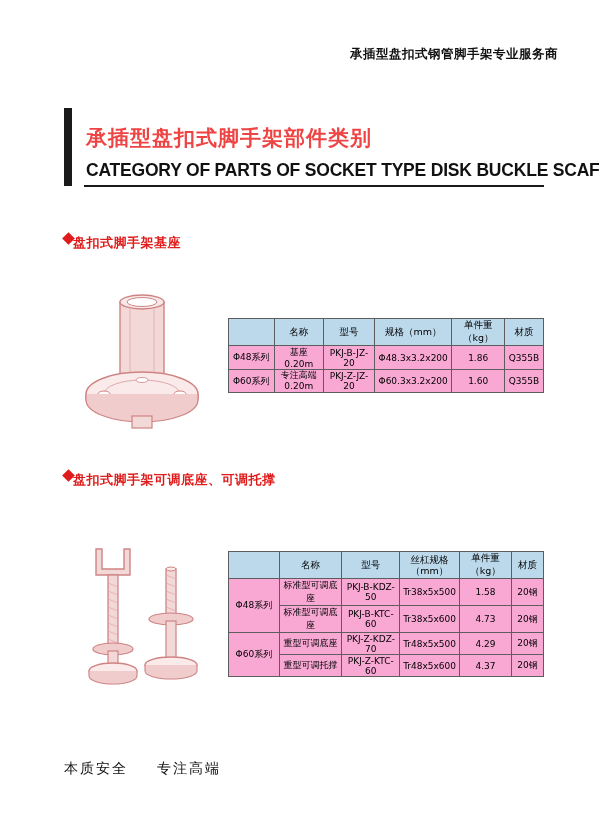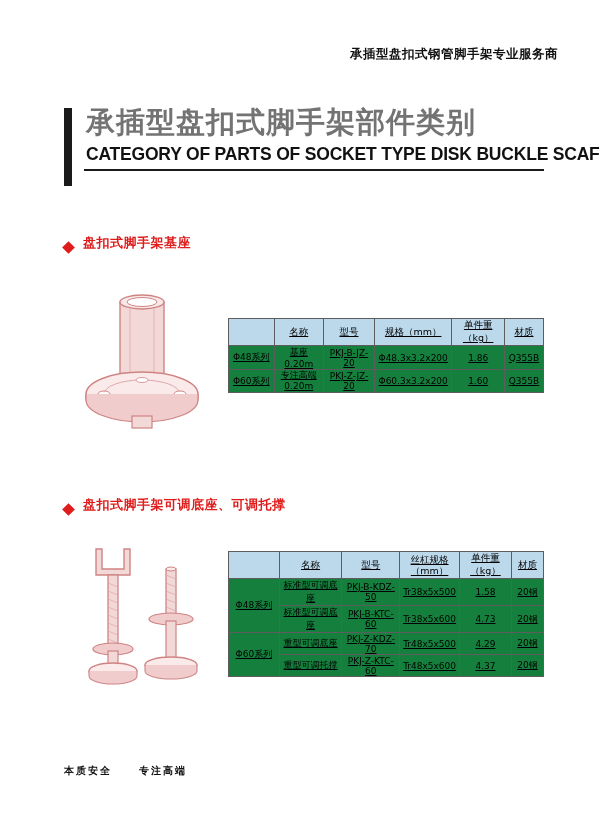--- a/index.html
+++ b/index.html
@@ -42,26 +42,27 @@
   .title-bar {
     position: absolute;
     left: 0;
     top: 4px;
     width: 8px;
     height: 78px;
     background: #1a1a1a;
   }
   .title-cn {
     margin-left: 22px;
-    font-size: 29px;
+    font-size: 21px;
     font-weight: bold;
-    color: #737373;
+    color: #ef4444;
     letter-spacing: 1px;
     line-height: 36px;
     font-family: "DejaVu Sans", sans-serif;
+    margin-top: 16px;
   }
   .title-en {
     margin-left: 22px;
     margin-top: 4px;
     font-size: 17.5px;
     font-weight: bold;
     color: #111;
     letter-spacing: -0.2px;
     white-space: nowrap;
     font-family: "Liberation Sans", sans-serif;
@@ -71,61 +72,60 @@
     margin-top: 4px;
     width: 460px;
     height: 2px;
     background: #1a1a1a;
   }
 
   
   .section-head {
     position: absolute;
     display: flex;
-    align-items: flex-end;
-    gap: 10px;
+    align-items: flex-start;
+    gap: 0;
   }
   .diamond {
     width: 9px;
     height: 9px;
     background: #e01b1b;
     transform: rotate(45deg);
     display: inline-block;
   }
   .section-title {
     font-size: 13px;
     font-weight: bold;
     color: #e01b1b;
     letter-spacing: 0.5px;
     font-family: "DejaVu Sans", sans-serif;
   }
   #sec1 { top: 234px; left: 64px; }
-  #sec2 { top: 496px; left: 64px; }
+  #sec2 { top: 471px; left: 64px; }
 
   
   table {
     border-collapse: collapse;
     font-family: "DejaVu Sans", sans-serif;
     font-size: 9px;
     color: #000;
-    text-decoration: underline;
   }
   table td, table th {
     border: 1px solid #5d5d5d;
     text-align: center;
     vertical-align: middle;
     padding: 0 3px;
     font-weight: normal;
   }
   thead td {
     background: #bcd9ec;
     height: 22px;
     font-size: 9.5px;
   }
-  tbody td { height: 22px; background: #15803d; }
+  tbody td { height: 22px; background: #f9a8d4; }
 
   #table1 {
     position: absolute;
     top: 318px;
     left: 228px;
     width: 316px;
   }
   #table2 {
     position: absolute;
     top: 551px;
@@ -138,22 +138,22 @@
   
   .fig { position: absolute; }
   #fig1 { top: 290px; left: 74px; width: 140px; height: 150px; }
   #fig2 { top: 545px; left: 84px; width: 130px; height: 145px; }
 
   
   .footer {
     position: absolute;
     left: 64px;
     bottom: 42px;
-    font-size: 10px;
-    font-weight: bold;
+    font-size: 14px;
+    font-weight: normal;
     letter-spacing: 2px;
     color: #111;
     font-family: "DejaVu Sans", sans-serif;
   }
   .footer .gap { display: inline-block; width: 16px; }
 </style>
 </head>
 <body>
 
 <div class="page">

